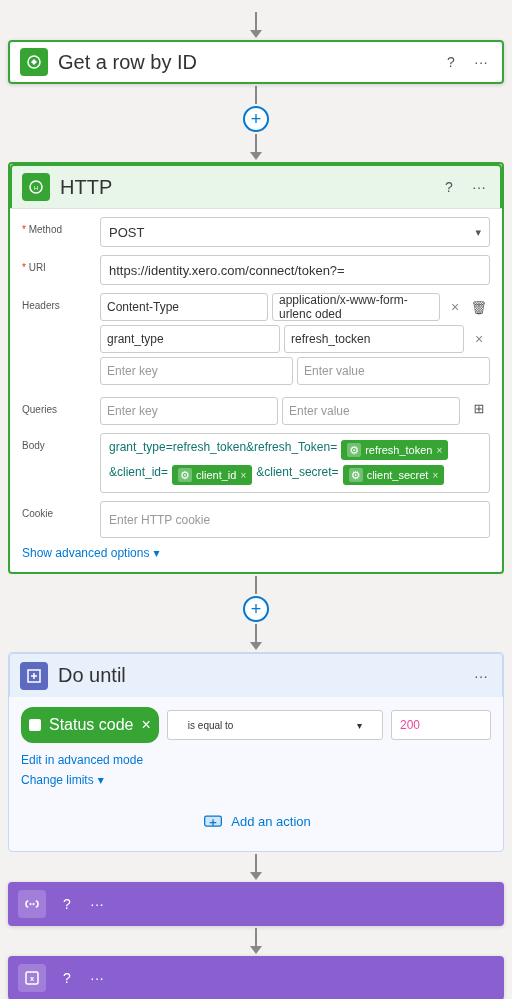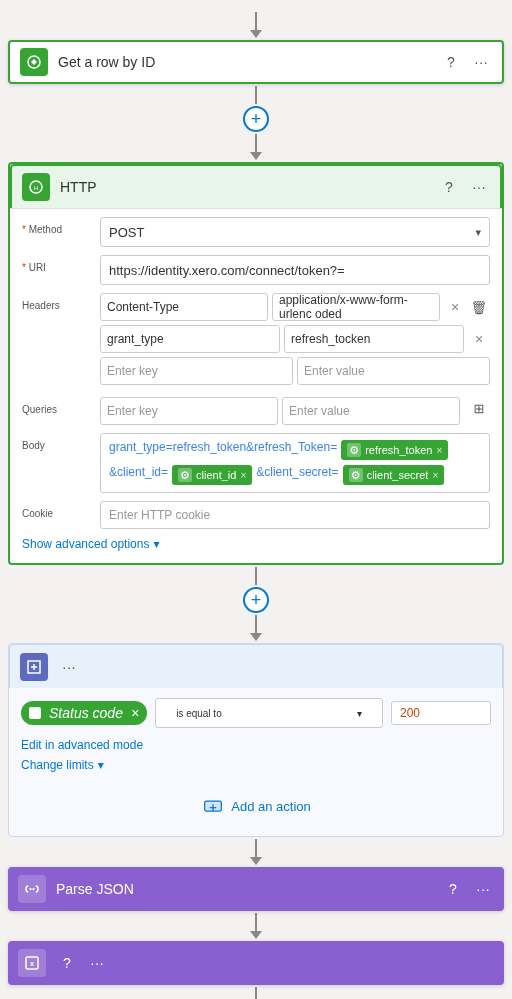--- a/index.html
+++ b/index.html
@@ -97,21 +97,21 @@
       display: flex;
       align-items: center;
       justify-content: center;
       flex-shrink: 0;
       margin-right: 10px;
     }
     .icon-green { background: #36a534; }
 
     .block-title {
       flex: 1;
-      font-size: 14px;
+      font-size: 20px;
       font-weight: 500;
       color: #333;
     }
     .block-title.white { color: white; }
 
     .block-actions {
       display: flex;
       align-items: center;
       gap: 8px;
     }
@@ -224,21 +224,21 @@
       border-radius: 3px;
       padding: 6px 8px;
       font-size: 12px;
       background: white;
       display: flex;
       flex-wrap: wrap;
       align-items: flex-start;
       gap: 4px;
       color: #333;
     }
-    .body-text { font-size: 12px; color: #3b82f6; }
+    .body-text { font-size: 12px; color: #0f766e; }
 
     
     .token-chip {
       display: inline-flex;
       align-items: center;
       height: 20px;
       border-radius: 3px;
       padding: 0 6px;
       font-size: 11px;
       gap: 4px;
@@ -288,51 +288,50 @@
       display: flex;
       align-items: center;
       gap: 8px;
       margin-bottom: 10px;
     }
     .status-chip {
       display: inline-flex;
       align-items: center;
       background: #36a534;
       color: white;
-      height: 24px;
+      height: 36px;
       border-radius: 12px;
       padding: 0 8px;
-      font-size: 14px;
+      font-size: 16px;
       gap: 4px;
-      font-style: italic;
     }
     .condition-select {
       flex: 1;
       height: 30px;
       border: 1px solid #ccc;
       border-radius: 3px;
       background: white;
       display: flex;
       align-items: center;
       justify-content: space-between;
       padding: 0 20px;
       font-size: 10px;
       color: #333;
     }
     .condition-value {
       width: 100px;
-      height: 24px;
+      height: 30px;
       border: 1px solid #ccc;
       border-radius: 3px;
       background: white;
       display: flex;
       align-items: center;
       padding: 0 8px;
       font-size: 12px;
-      color: #c2410c;
+      color: #ec4899;
     }
     .edit-advanced-link {
       color: #0078d4;
       font-size: 12px;
       cursor: pointer;
       margin-bottom: 6px;
     }
     .change-limits-row {
       display: flex;
       align-items: center;
@@ -371,21 +370,21 @@
       fill: white;
     }
     .queries-cells {
       flex: 1;
       display: flex;
       gap: 4px;
     }
 
     .cookie-field {
       flex: 1;
-      height: 28px;
+      height: 37px;
       border: 1px solid #ccc;
       border-radius: 3px;
       padding: 0 8px;
       font-size: 12px;
       display: flex;
       align-items: center;
       color: #999;
     }
   </style>
 </head>
@@ -537,20 +536,21 @@
 
   <div class="do-until-block">
 
     <div class="block-header do-until-header">
       <div class="block-icon" style="background:#5c6bc0; margin-right:10px;">
         <svg width="18" height="18" viewBox="0 0 24 24" fill="none" stroke="white" stroke-width="2">
           <path d="M4 4 L20 4 L20 20 L4 20 Z" stroke="white" stroke-width="2" fill="none"></path>
           <path d="M8 12 L16 12 M12 8 L12 16" stroke="white" stroke-width="2"></path>
         </svg>
       </div>
+      <span class="block-title">Do until</span>
       <div class="block-actions">
         <div class="action-btn">···</div>
       </div>
     </div>
 
     <div class="do-until-body">
 
       <div class="condition-row">
         <div class="status-chip">
           <span style="width:12px;height:12px;background:white;border-radius:2px;display:inline-block;margin-right:4px;"></span>
@@ -593,21 +593,20 @@
   <div class="block-card">
     <div class="block-header" style="background:#8a60d0; border-radius:4px;">
       <div class="block-icon" style="background:rgba(255,255,255,0.2); margin-right:10px;">
         <svg width="18" height="18" viewBox="0 0 24 24" fill="none">
           <path d="M7 8 Q4 8 4 12 Q4 16 7 16" stroke="white" stroke-width="2" fill="none"></path>
           <path d="M17 8 Q20 8 20 12 Q20 16 17 16" stroke="white" stroke-width="2" fill="none"></path>
           <circle cx="10" cy="12" r="1.5" fill="white"></circle>
           <circle cx="14" cy="12" r="1.5" fill="white"></circle>
         </svg>
       </div>
-      <span class="block-title white">Parse JSON</span>
       <div class="block-actions">
         <div class="action-btn white">?</div>
         <div class="action-btn white">···</div>
       </div>
     </div>
   </div>
 
   <div class="connector">
     <div class="connector-line"></div>
     <div class="connector-arrow"></div>

